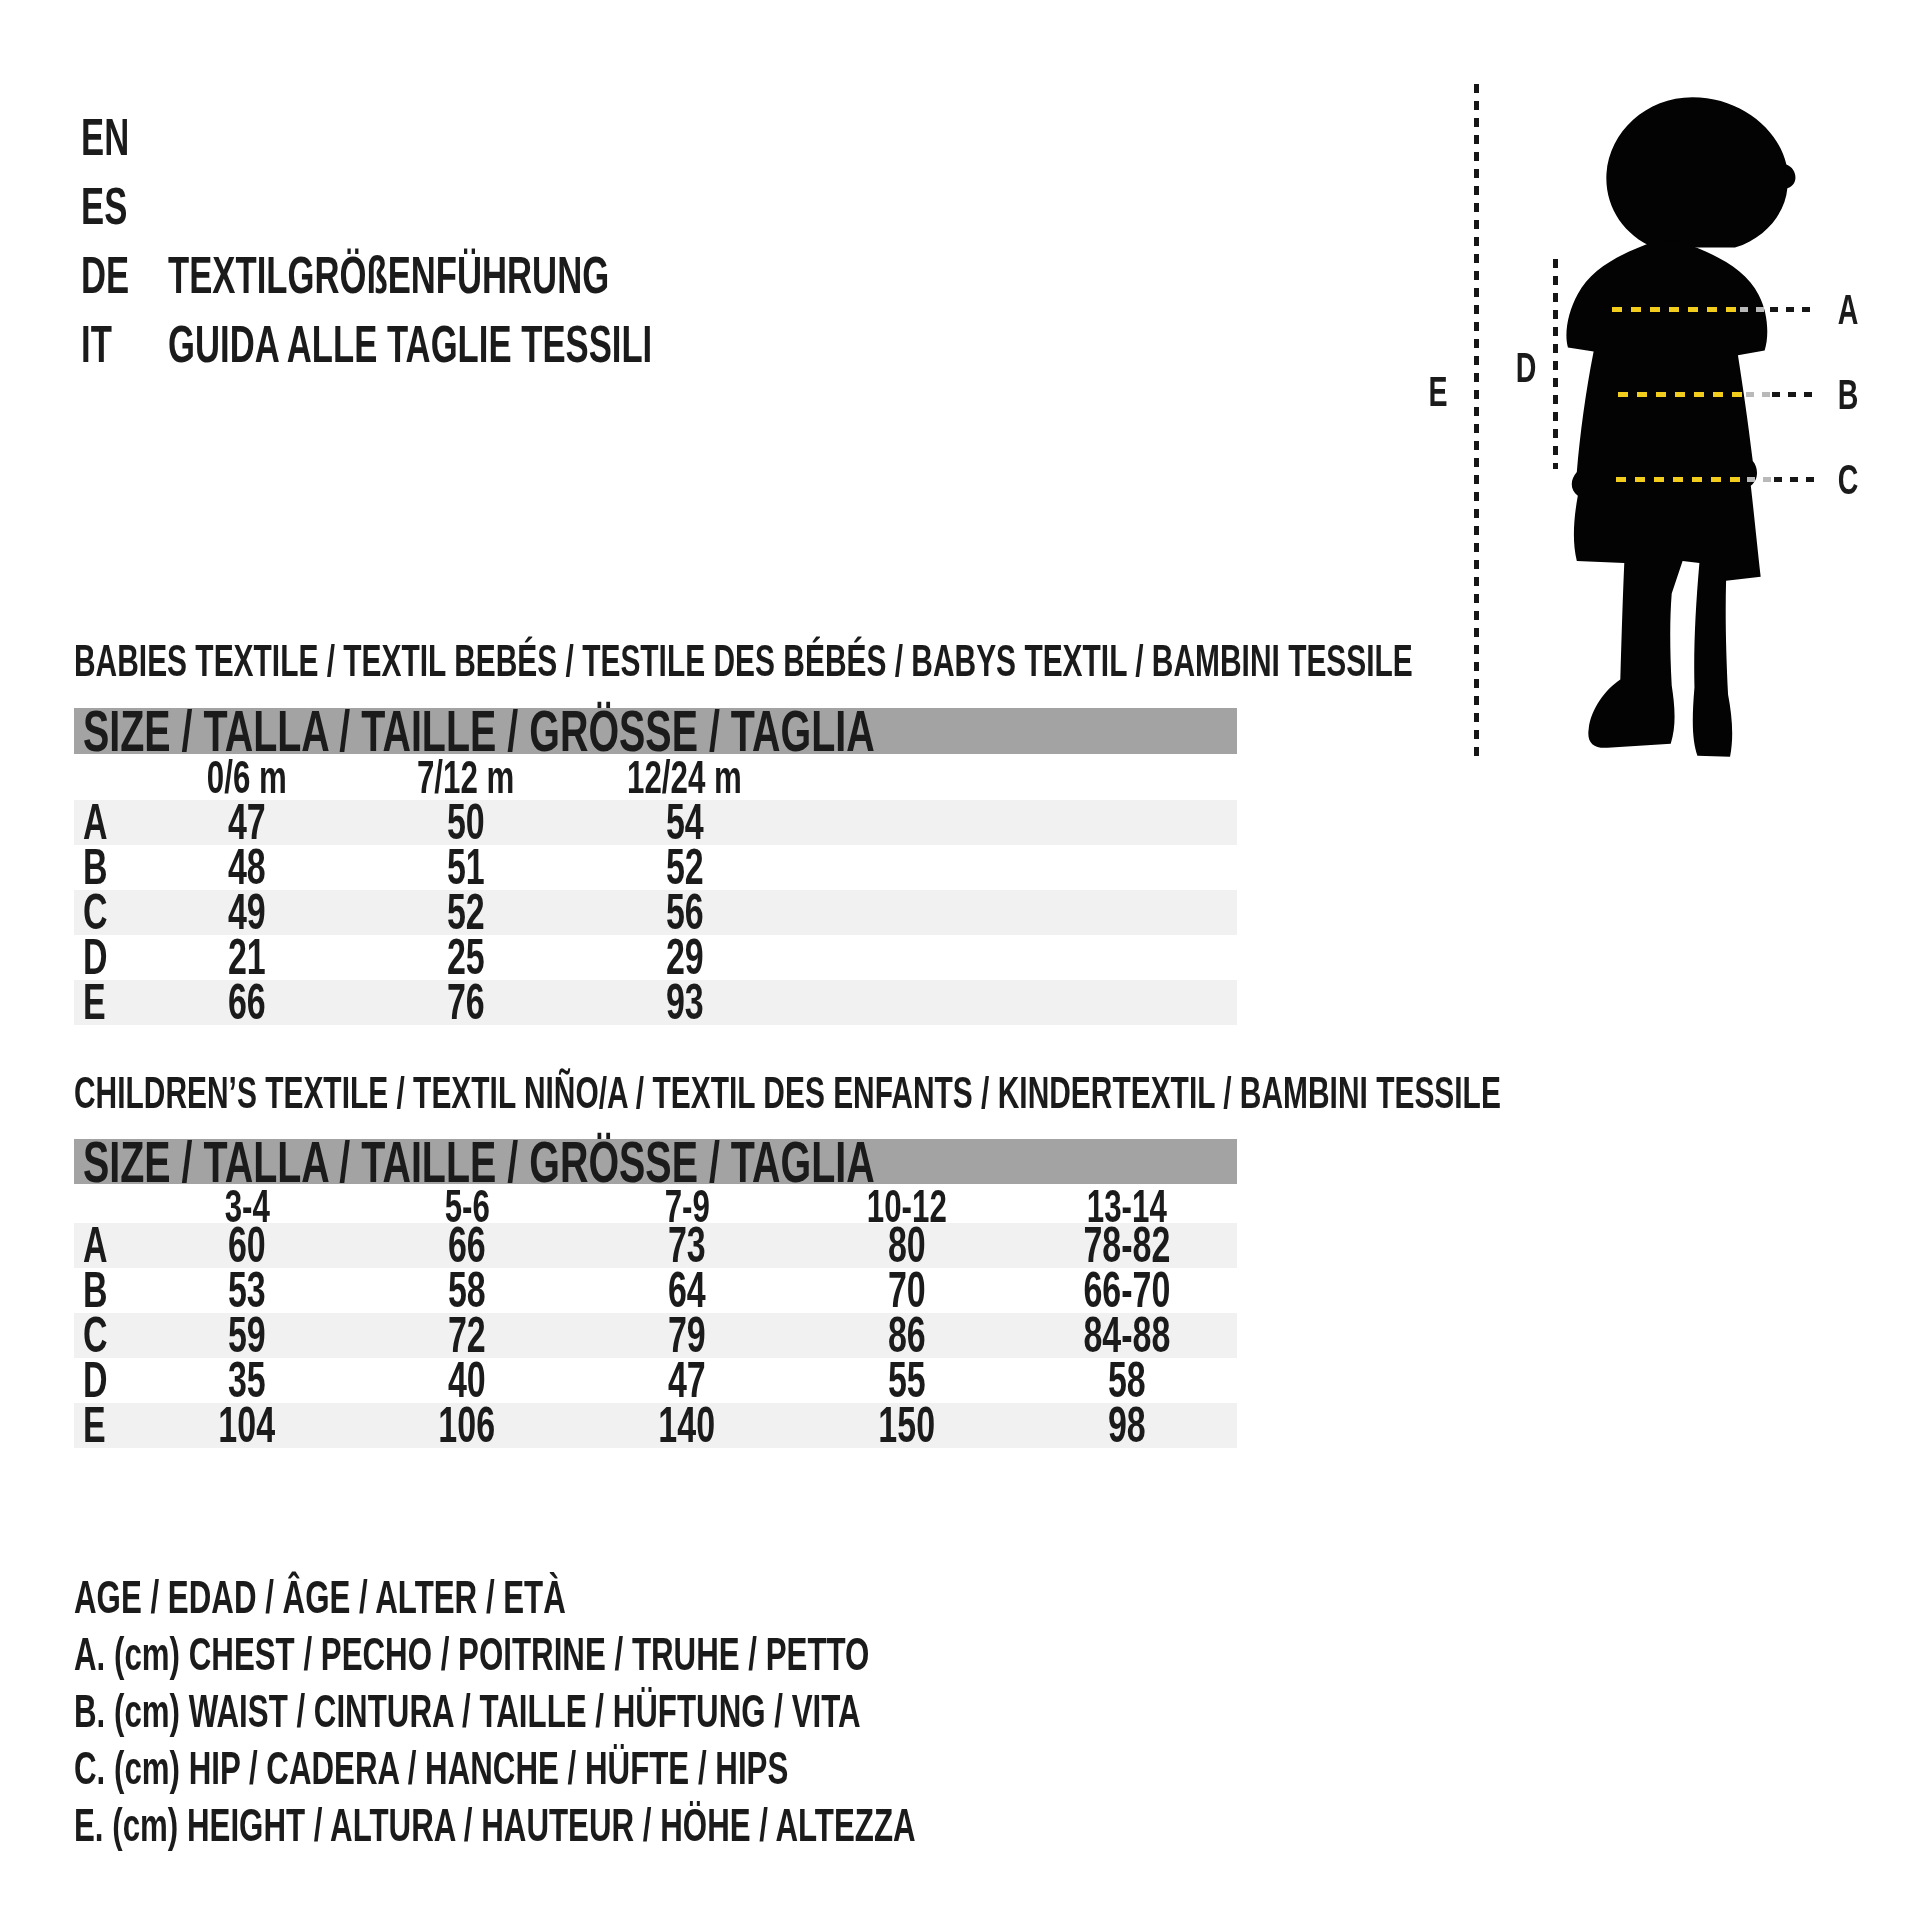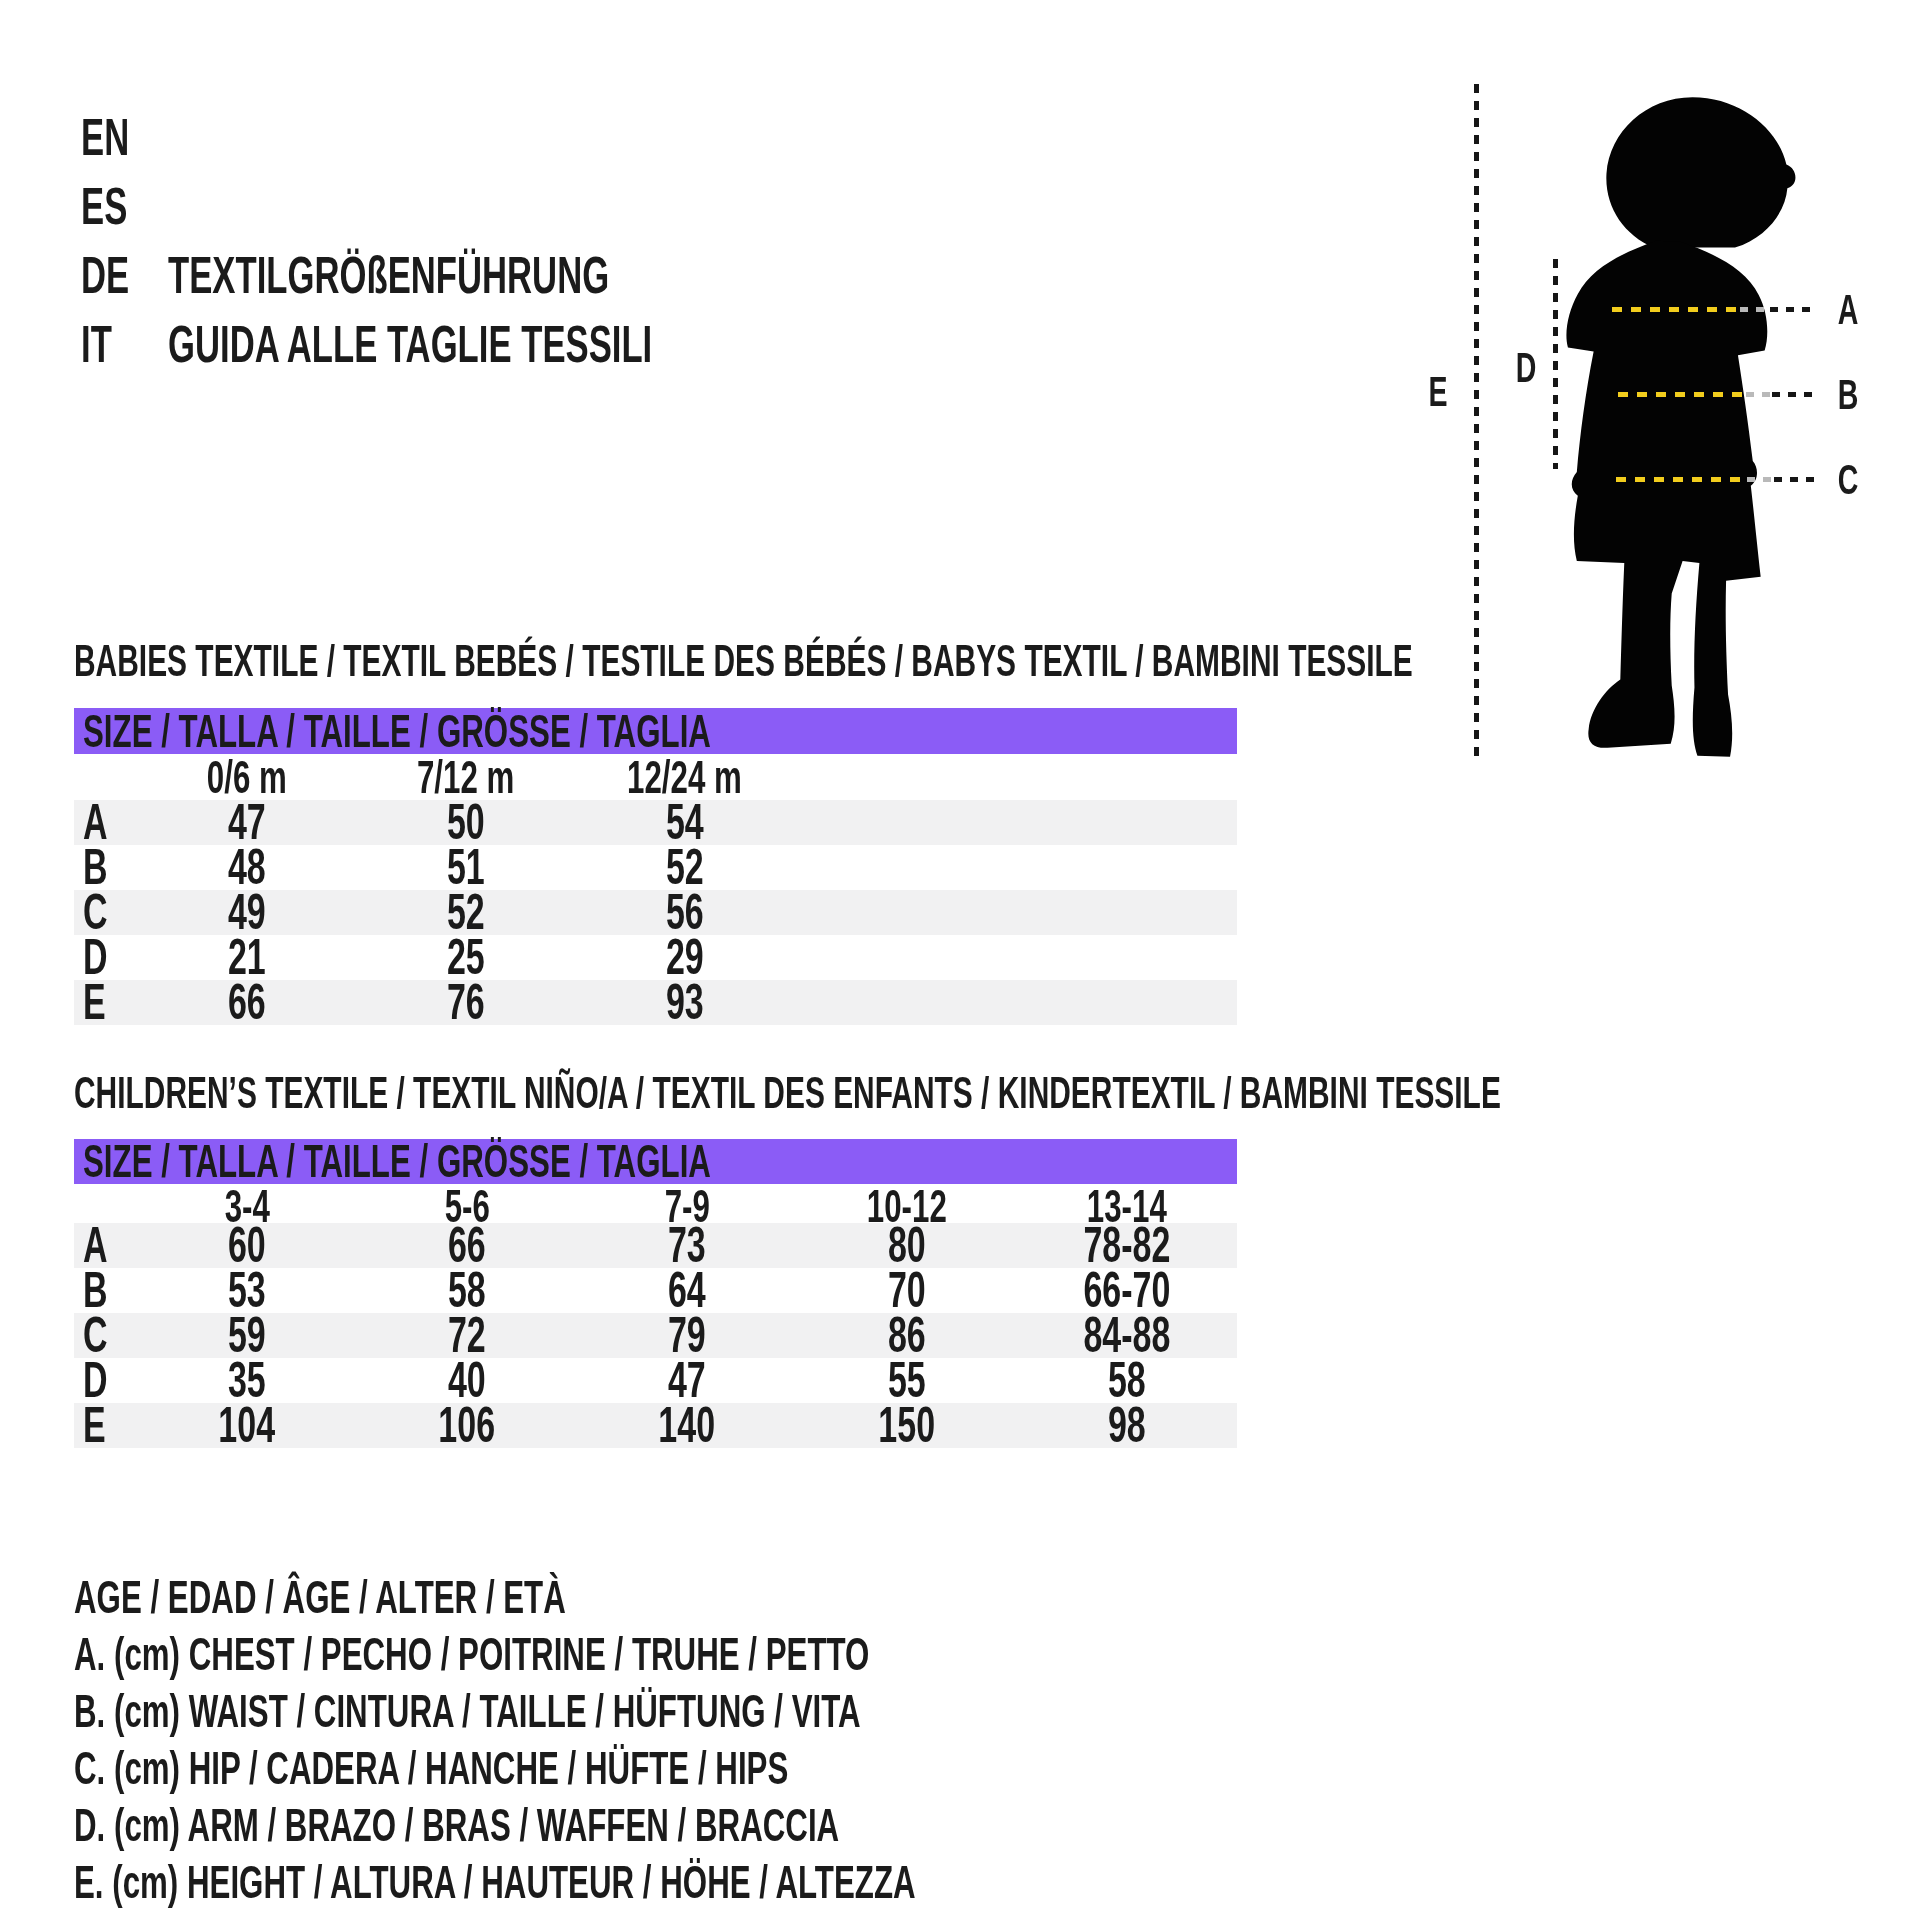--- a/index.html
+++ b/index.html
@@ -14,21 +14,21 @@
   
   .lang-block{position:absolute;left:81px;top:97px;}
   .lang-row{display:flex;height:57px;line-height:57px;font-size:51px;font-weight:700;margin-top:12px;}
   .lang-code{width:87px;}
 
   
   .sec-heading{position:absolute;left:74px;font-size:44px;font-weight:700;line-height:44px;}
 
   
   .table{position:absolute;left:74px;width:1163px;font-weight:700;}
-  .size-bar{height:46px;line-height:46px;background:#8b5cf6;padding-left:9px;font-size:46px;}
+  .size-bar{height:46px;line-height:46px;background:#a3a3a3;padding-left:9px;font-size:58px;}
   .size-bar.short{height:45px;line-height:45px;}
   .thead-row{display:flex;height:46px;line-height:46px;font-size:46px;}
   .thead-row.short{height:39px;line-height:45px;}
   .trow{display:flex;height:45px;line-height:45px;font-size:50px;}
   .tlabel{width:54px;padding-left:9px;}
   .tcol{width:219px;text-align:center;}
   .c5 .tcol{width:220px;}
   .stripe{background:#f1f1f2;}
 
   
@@ -216,18 +216,17 @@
       <span class="tcol"><span class="cxc">150</span></span>
       <span class="tcol"><span class="cxc">98</span></span>
     </div>
   </div>
 
   <div class="legend">
     <div class="legend-line"><span class="cx">AGE / EDAD / ÂGE / ALTER / ETÀ</span></div>
     <div class="legend-line"><span class="cx">A. (cm) CHEST / PECHO / POITRINE / TRUHE / PETTO</span></div>
     <div class="legend-line"><span class="cx">B. (cm) WAIST / CINTURA / TAILLE / HÜFTUNG / VITA</span></div>
     <div class="legend-line"><span class="cx">C. (cm) HIP / CADERA / HANCHE / HÜFTE / HIPS</span></div>
-    <div class="legend-line"><span class="cx">D. (cm) ARM / BRAZO / BRAS / WAFFEN / BRACCIA</span></div>
     <div class="legend-line"><span class="cx">E. (cm) HEIGHT / ALTURA / HAUTEUR / HÖHE / ALTEZZA</span></div>
   </div>
 
 </div>
 
 
 </body></html>

